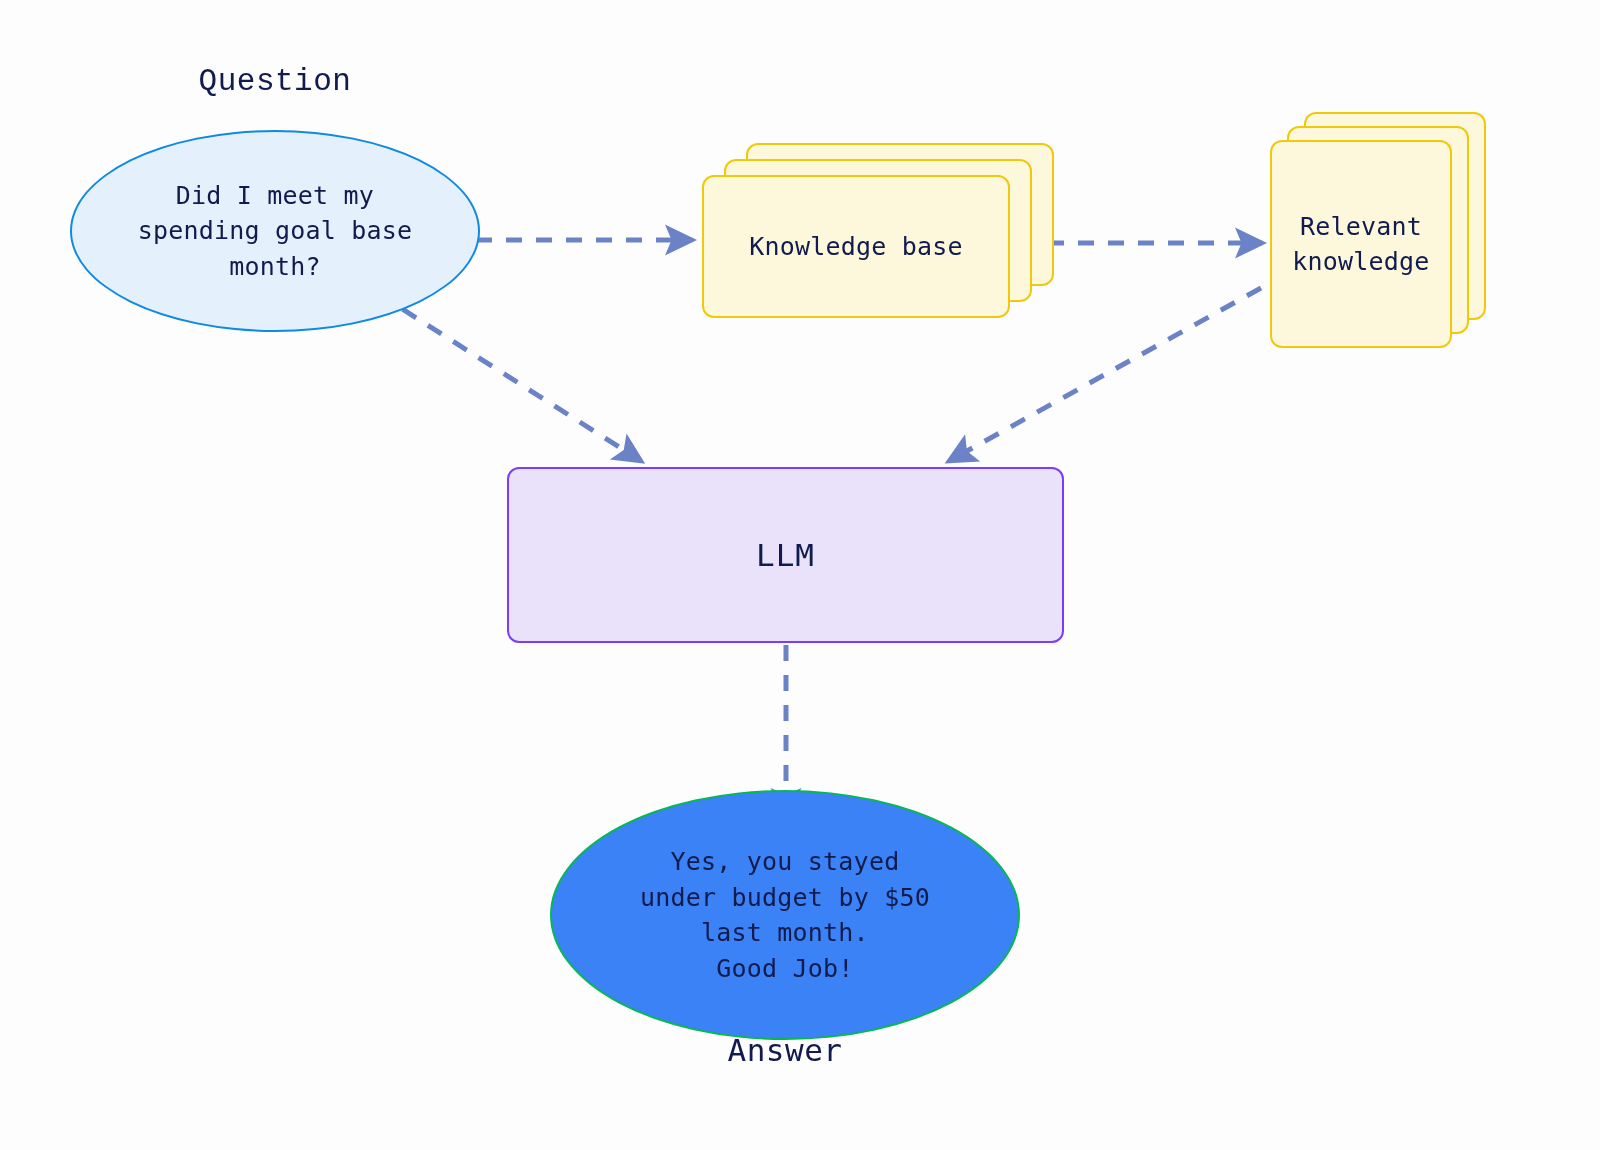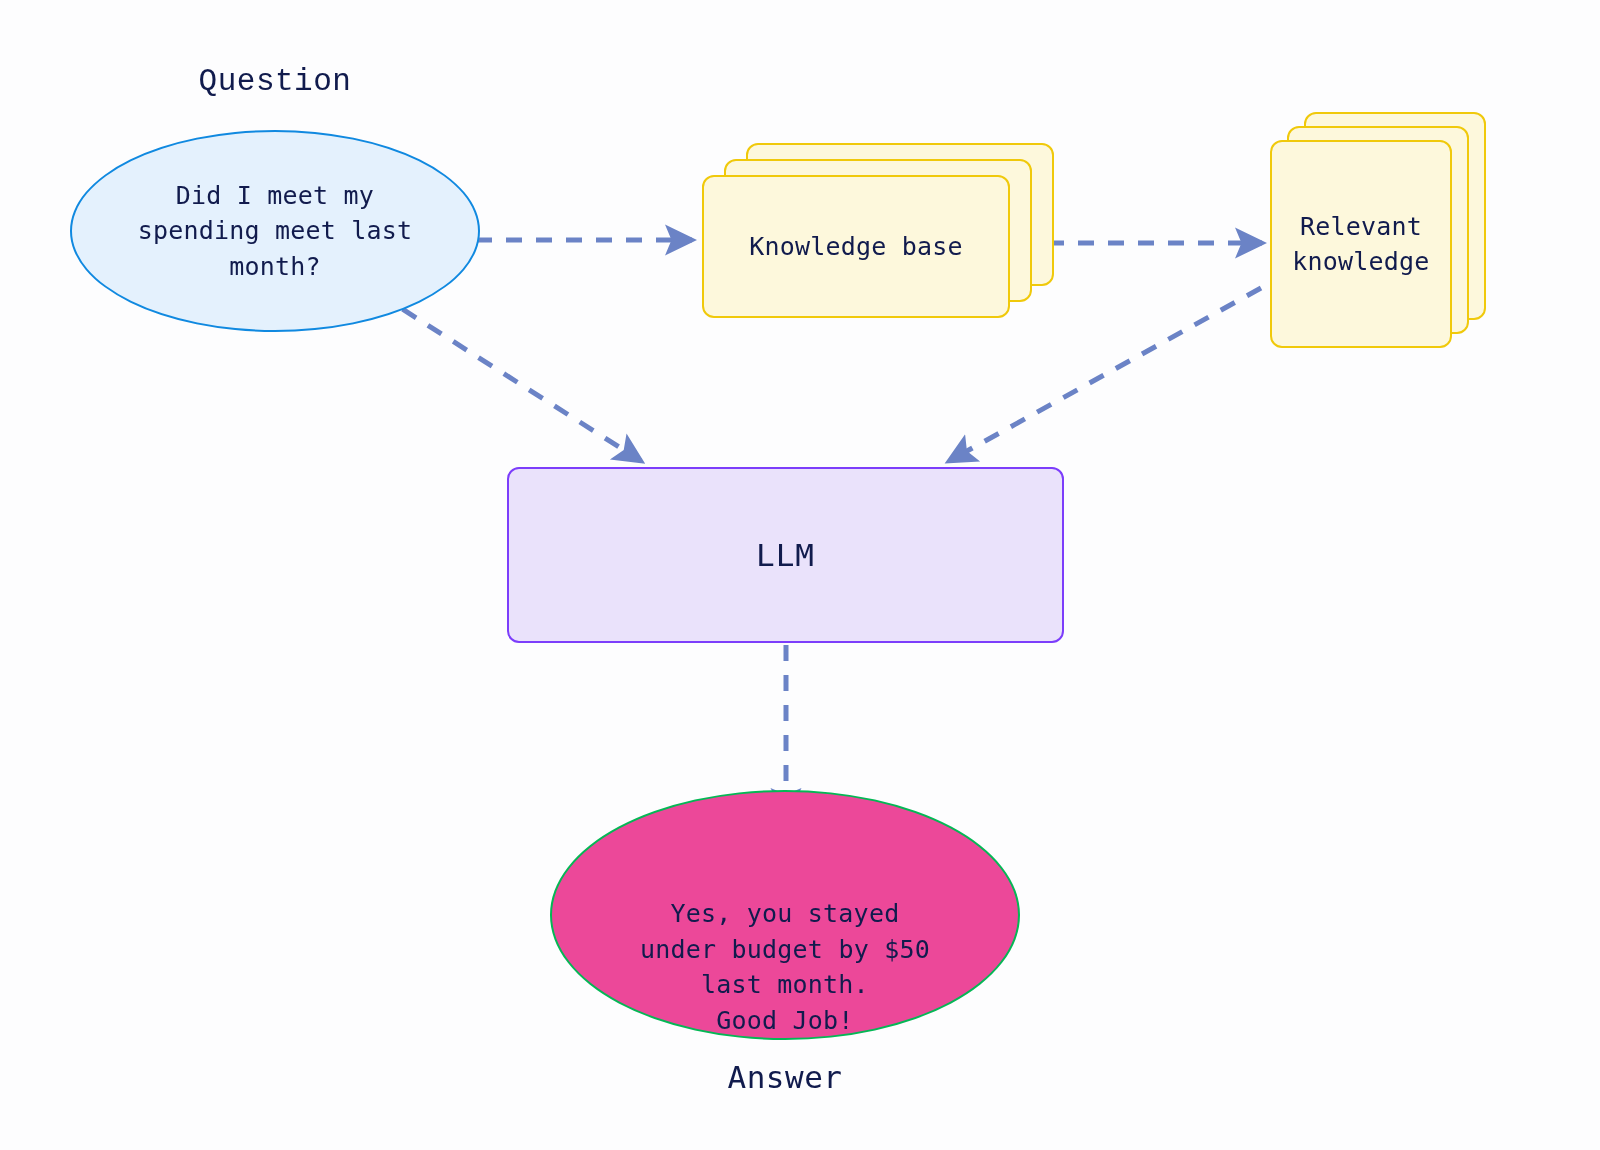--- a/index.html
+++ b/index.html
@@ -59,23 +59,22 @@
     background: #e4f1fd;
     border: 2.5px solid #1089e0;
   }
   #question-node .node-label { font-size: 25px; }
 
   #answer-node {
     left: 550px;
     top: 790px;
     width: 470px;
     height: 250px;
-    background: #ec4899;
+    background: #3b82f6;
     border: 2.5px solid #05b755;
-    align-items: flex-end;
   }
   #answer-node .node-label { font-size: 25px; }
 
   
   #llm-node {
     position: absolute;
     left: 507px;
     top: 467px;
     width: 557px;
     height: 176px;
@@ -116,21 +115,21 @@
 
   
   #rk-stack { left: 1270px; top: 112px; width: 216px; height: 240px; }
   #rk-stack .card { width: 182px; height: 208px; }
   #rk-stack .c3 { left: 34px; top: 0px; }
   #rk-stack .c2 { left: 17px; top: 14px; }
   #rk-stack .c1 { left: 0px;  top: 28px; }
 
   
   #question-caption { left: 70px; top: 64px; width: 410px; font-family: Liberation Mono, monospace; }
-  #answer-caption   { left: 550px; top: 1032px; width: 470px; margin-top: 27px; }
+  #answer-caption   { left: 550px; top: 1032px; width: 470px; }
   #aug-caption      { left: 507px; top: 668px; width: 557px; }
 </style>
 </head>
 <body>
 
 <div id="canvas">
 
   <svg id="edges" viewBox="0 0 1600 1150" xmlns="http://www.w3.org/2000/svg">
     <defs>
       <marker id="arrowhead" markerWidth="7" markerHeight="7" refX="5.4" refY="3.5" orient="auto" markerUnits="strokeWidth">
@@ -146,21 +145,21 @@
 
     <line x1="1261" y1="288" x2="949" y2="461" stroke="#6b83c6" stroke-width="5" stroke-dasharray="16 14" marker-end="url(#arrowhead)"></line>
 
     <line x1="786" y1="645" x2="786" y2="815" stroke="#6b83c6" stroke-width="5" stroke-dasharray="16 14" marker-end="url(#arrowhead)"></line>
   </svg>
 
   <div class="caption" id="question-caption">Question</div>
 
   <div class="ellipse" id="question-node">
     <div class="node-label">Did I meet my
-spending meet last
+spending goal base
 month?</div>
   </div>
 
   <div class="card-stack" id="kb-stack">
     <div class="card c3"></div>
     <div class="card c2"></div>
     <div class="card c1 front">
       <div class="node-label">Knowledge base</div>
     </div>
   </div>

